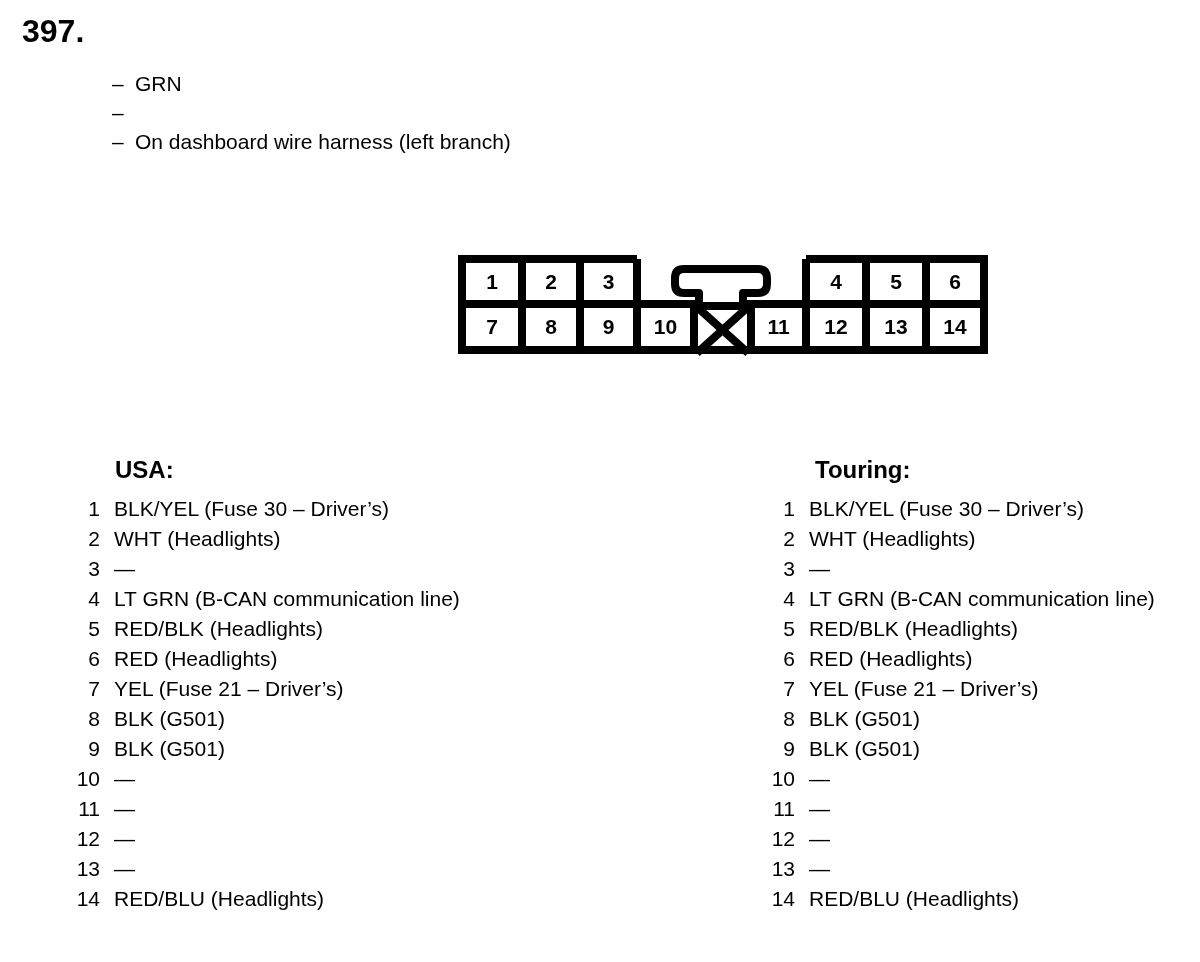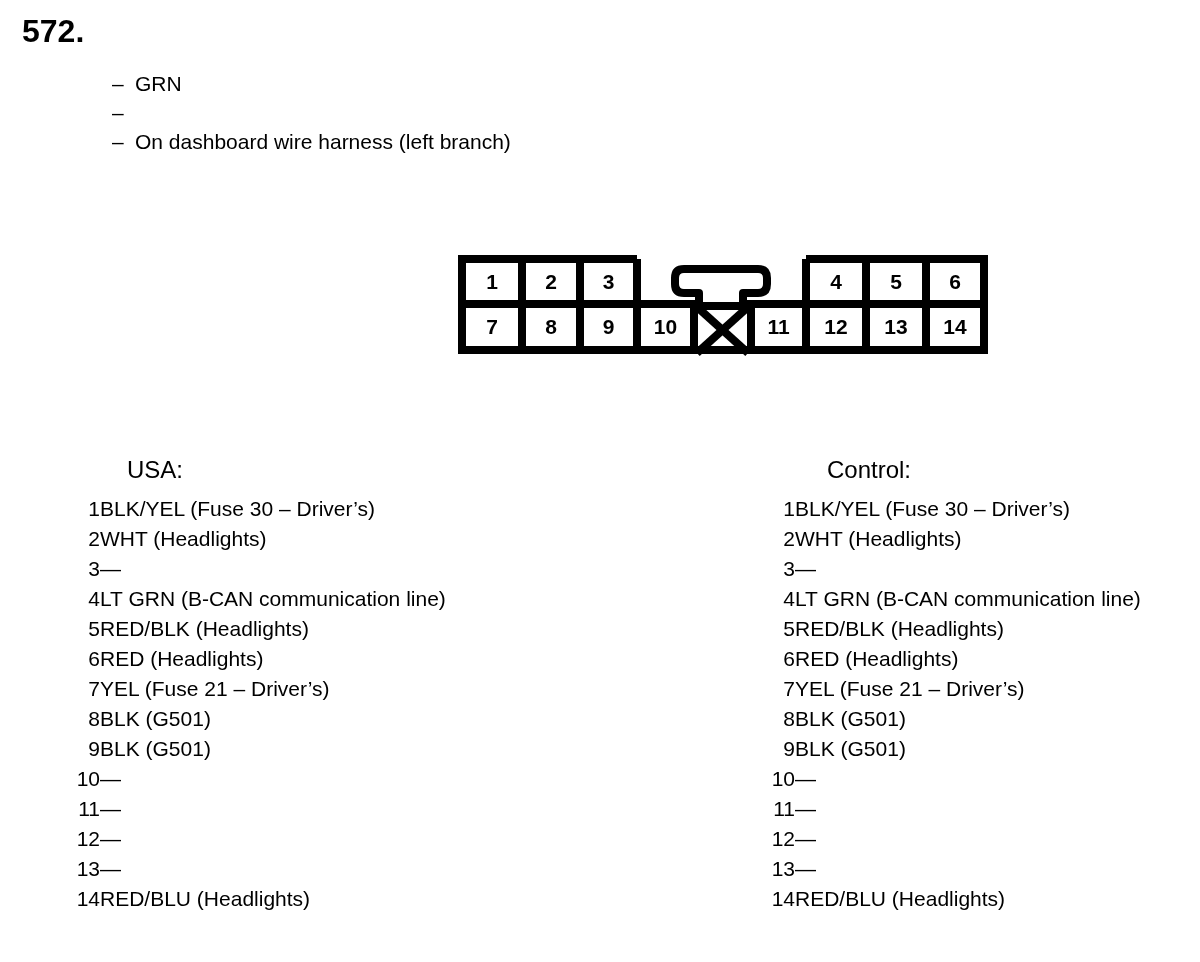--- a/index.html
+++ b/index.html
@@ -42,46 +42,45 @@
     font-family: "Liberation Sans", sans-serif;
     font-size: 21px;
     font-weight: bold;
     text-anchor: middle;
     fill: #000000;
   }
   .col-heading {
     position: absolute;
     top: 456px;
     font-size: 24px;
-    font-weight: normal;
+    font-weight: bold;
     white-space: nowrap;
-    margin-left: 12px;
   }
   .col-heading.usa { left: 115px; }
   .col-heading.canada { left: 815px; }
   .pin-list { position: absolute; top: 494px; }
   .pin-list.usa { left: 72px; }
   .pin-list.canada { left: 767px; }
   .pin-row {
     display: flex;
     height: 30px;
     line-height: 30px;
     font-size: 21px;
     white-space: nowrap;
   }
   .pin-num { width: 28px; text-align: right; flex: none; }
-  .pin-label { }
+  .pin-label { margin-left: 14px; }
 </style>
 </head>
 <body>
 
 <div class="page">
 
   <div class="title">
-    <span class="num">572.</span>
+    <span class="num">397.</span>
   </div>
 
   <div class="bullets">
     <div class="bullet">
       <span class="dash">–</span>
       <span>GRN</span>
     </div>
     <div class="bullet">
       <span class="dash">–</span>
     </div>
@@ -121,21 +120,21 @@
       <text class="cellnum" x="608.5" y="334">9</text>
       <text class="cellnum" x="665.5" y="334">10</text>
       <text class="cellnum" x="778.5" y="334">11</text>
       <text class="cellnum" x="836" y="334">12</text>
       <text class="cellnum" x="896" y="334">13</text>
       <text class="cellnum" x="955" y="334">14</text>
     </g>
   </svg>
 
   <div class="col-heading usa">USA:</div>
-  <div class="col-heading canada">Control:</div>
+  <div class="col-heading canada">Touring:</div>
 
   <div class="pin-list usa">
     <div class="pin-row">
         <span class="pin-num">1</span>
         <span class="pin-label">BLK/YEL (Fuse 30 – Driver’s)</span>
       </div>
     <div class="pin-row">
         <span class="pin-num">2</span>
         <span class="pin-label">WHT (Headlights)</span>
       </div>

